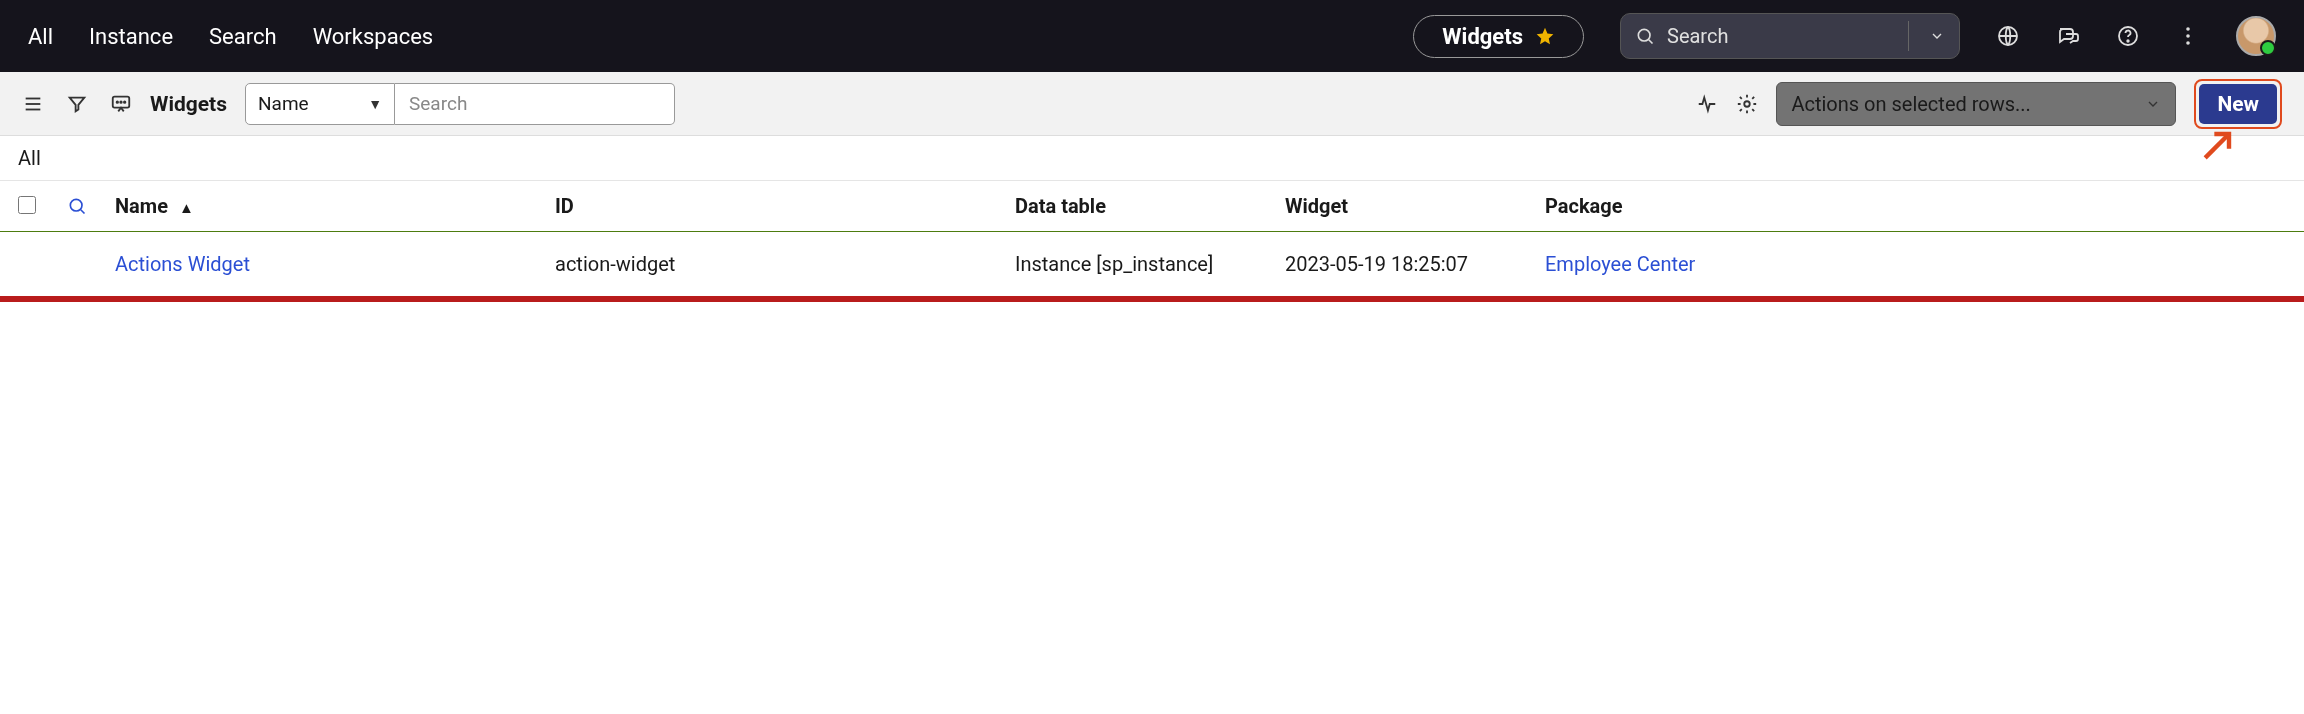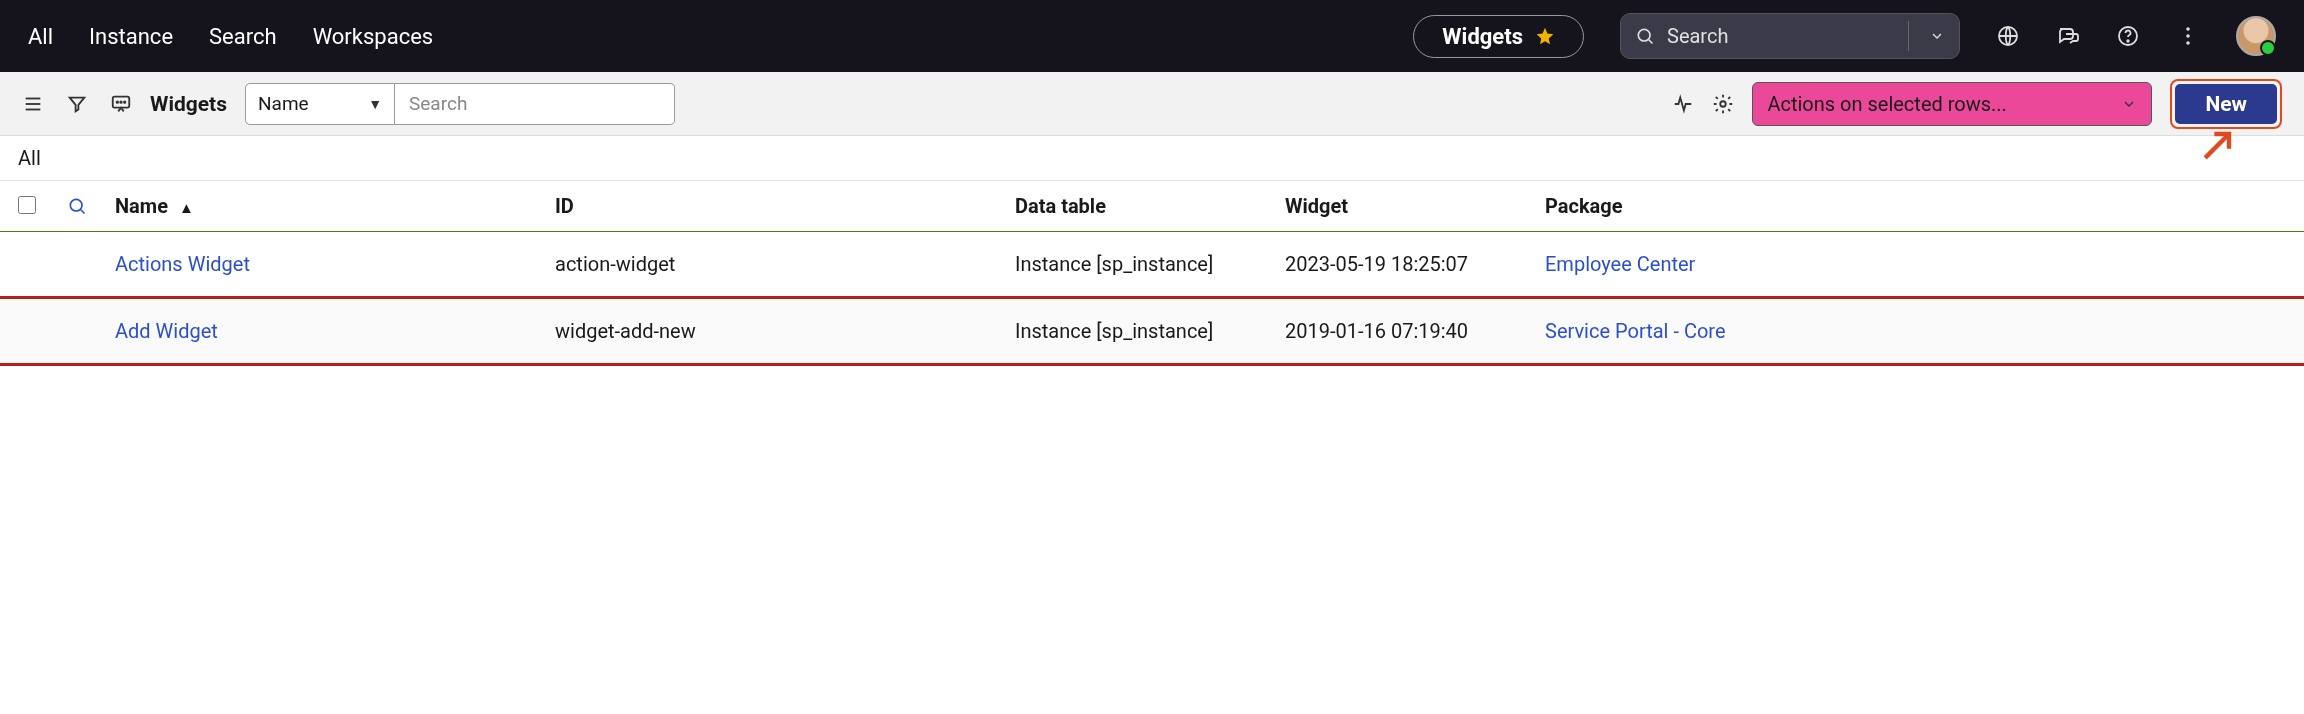--- a/index.html
+++ b/index.html
@@ -92,33 +92,33 @@
     height:42px; padding:0 12px; display:flex; align-items:center; gap:10px;
     font-size:19px; width:150px; justify-content:space-between;
   }
   .field-search {
     border: 1px solid #999; border-left:none; background:#fff; border-radius:0 5px 5px 0;
     height:42px; padding:0 14px; display:flex; align-items:center;
     font-size:19px; color:#888; width:280px;
   }
   .toolbar-spacer { flex:1; }
   .actions-select {
-    border:1px solid #555; background:#ec4899; border-radius:6px; height:44px;
+    border:1px solid #555; background:#737373; border-radius:6px; height:44px;
     padding:0 14px; display:flex; align-items:center; justify-content:space-between;
     font-size:20px; width:400px;
   }
   .new-btn {
     position: relative;
     border: 2.5px solid #e04a1e;
     border-radius:8px;
     padding:3px;
   }
   .new-btn-inner {
     background:#2b3a8f; color:#fff; font-weight:700;
-    border-radius:5px; padding:8px 30px; font-size:21px;
+    border-radius:5px; padding:8px 18px; font-size:21px;
     display:flex; align-items:center;
   }
   .arrow-annotation {
     position:absolute;
     bottom:-40px; right:40px;
     color:#e04a1e;
   }
   
   .crumb {
     padding: 10px 18px;
@@ -127,21 +127,21 @@
   }
   
   .table-wrap { width:100%; }
   table { width:100%; border-collapse:collapse; }
   thead th {
     text-align:left; font-weight:700; font-size:20px;
     padding:12px 14px; border-bottom:1px solid #4d7c0f;
   }
   tbody td {
     padding:20px 14px; font-size:20px; vertical-align: middle;
-    border-bottom:3px solid #b91c1c;
+    border-bottom:6px solid #b91c1c;
   }
   tbody tr:nth-child(even) td { background:#fafafa; }
   .col-check { width:50px; text-align:center; }
   .col-search { width:44px; }
   .col-name { width:440px; }
   .col-id { width:460px; }
   .col-table { width:270px; }
   .col-updated { width:260px; }
   .link { color:#2b4fd4; cursor:pointer; }
   .sort-arrow { font-size:15px; margin-left:6px; }
@@ -318,24 +318,15 @@
     <tbody id="table-body">
         <tr>
           <td class="col-check"></td>
           <td class="col-search"></td>
           <td class="col-name"><span class="link">Actions Widget</span></td>
           <td class="col-id">action-widget</td>
           <td class="col-table">Instance [sp_instance]</td>
           <td class="col-updated">2023-05-19 18:25:07</td>
           <td><span class="link">Employee Center</span></td>
         </tr>
-        <tr>
-          <td class="col-check"></td>
-          <td class="col-search"></td>
-          <td class="col-name"><span class="link">Add Widget</span></td>
-          <td class="col-id">widget-add-new</td>
-          <td class="col-table">Instance [sp_instance]</td>
-          <td class="col-updated">2019-01-16 07:19:40</td>
-          <td><span class="link">Service Portal - Core</span></td>
-        </tr>
       </tbody>
   </table>
 </div>
 
 </body></html>

